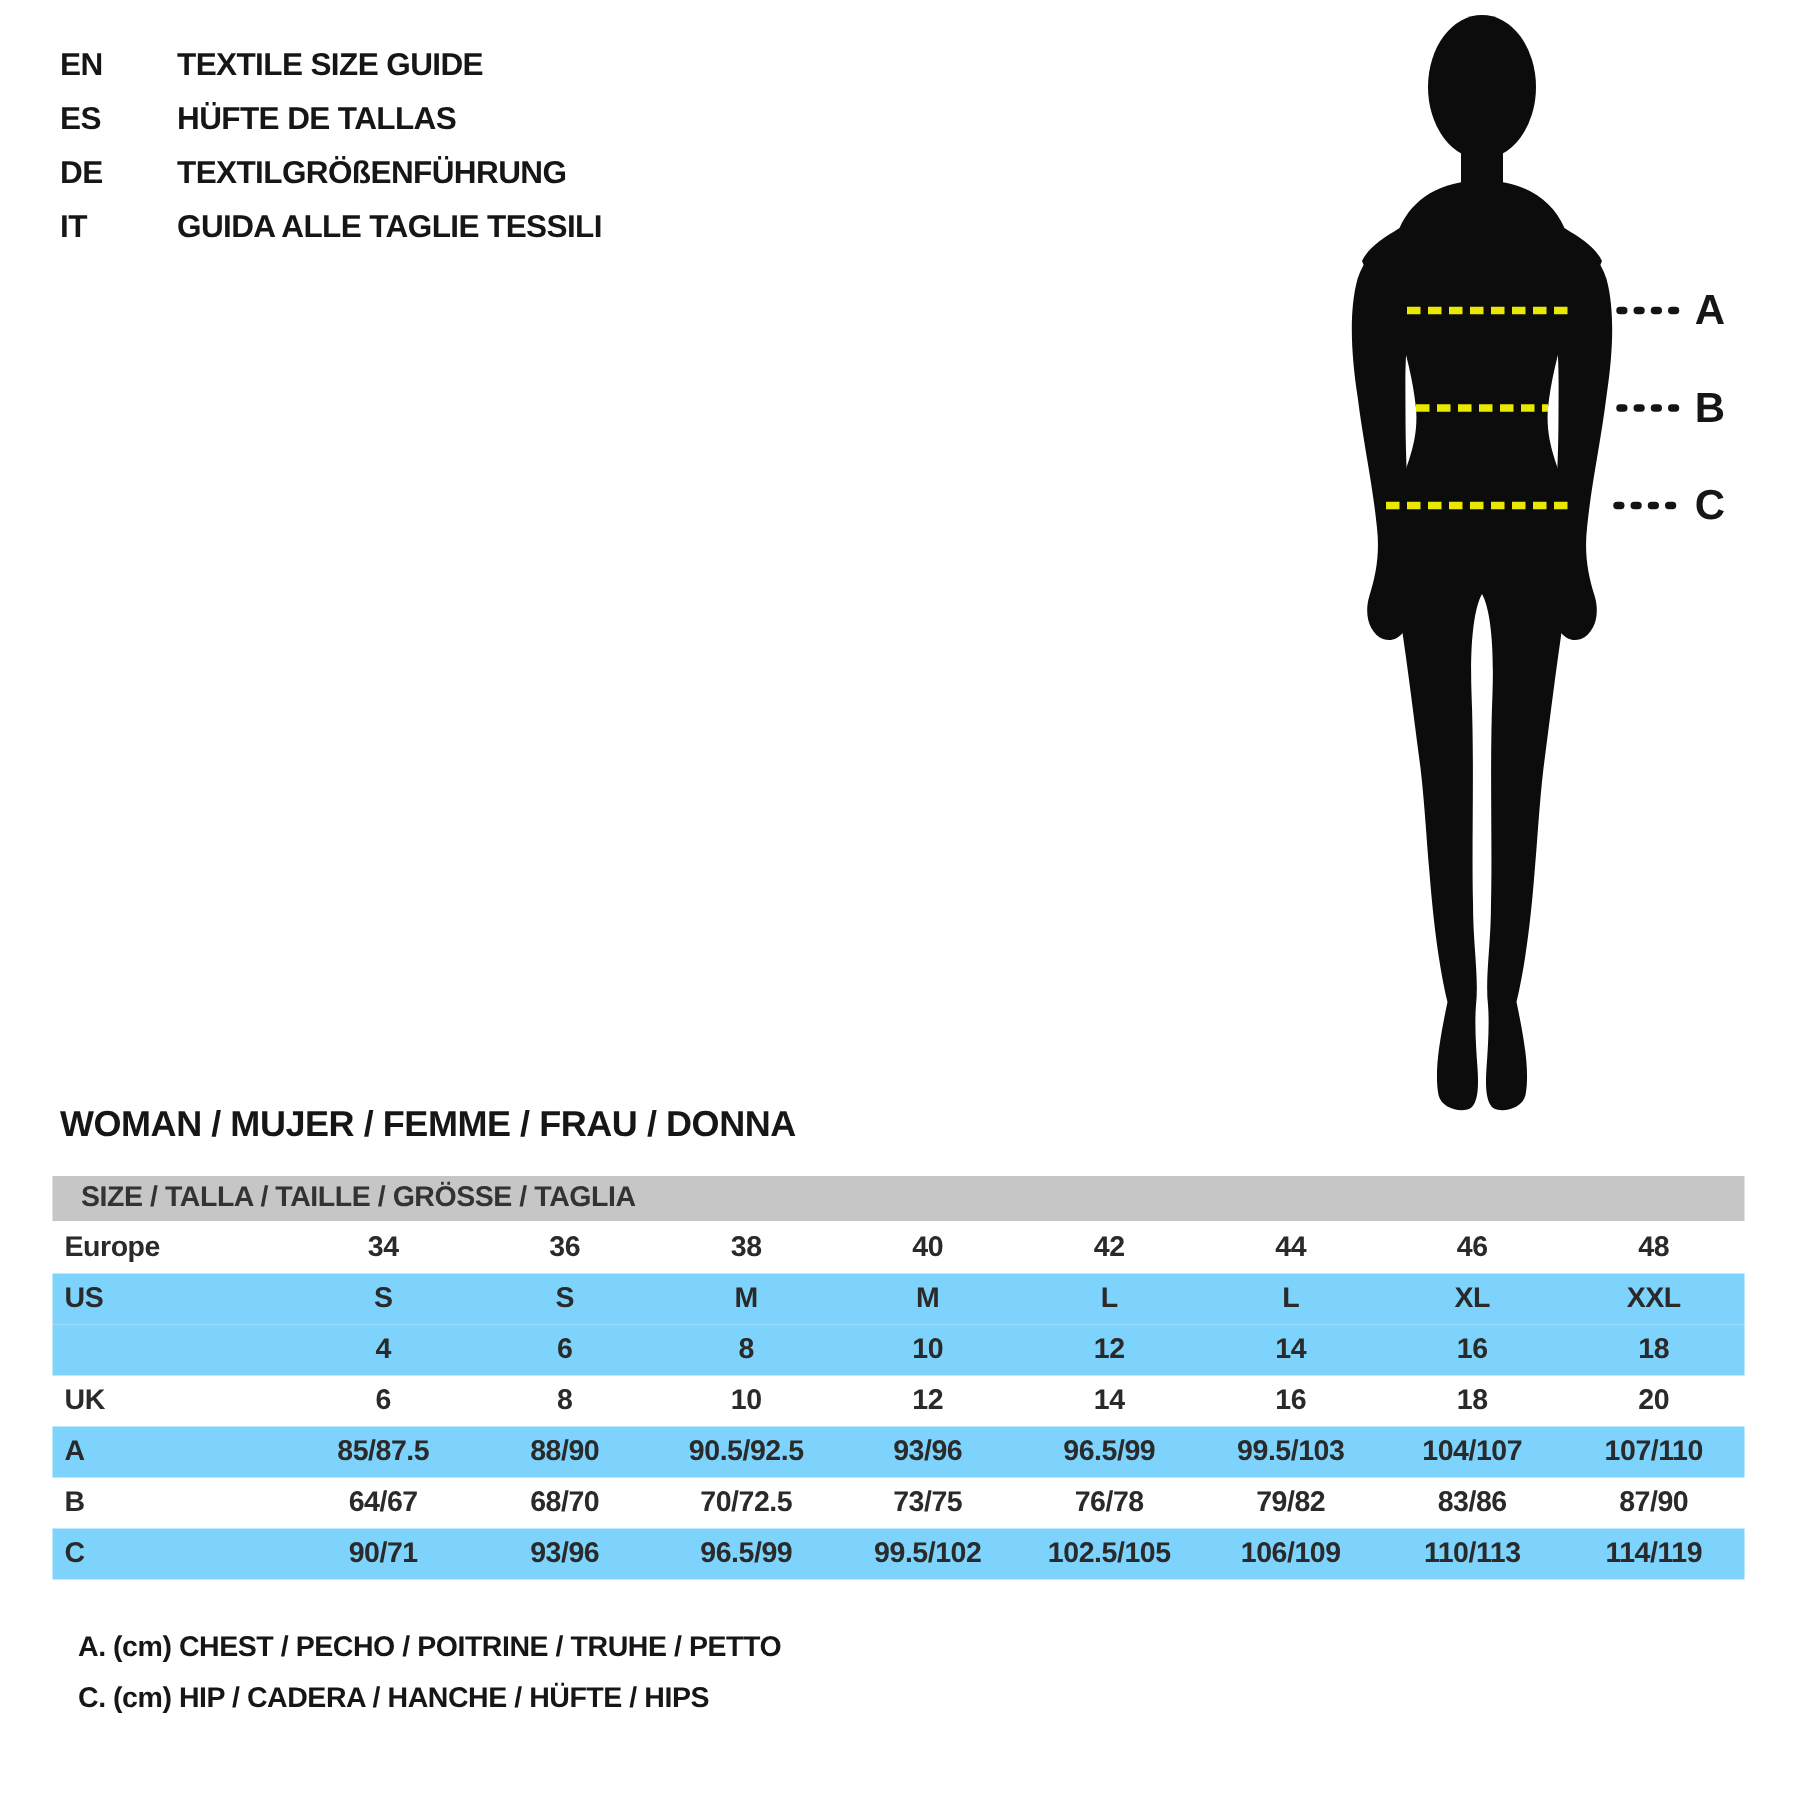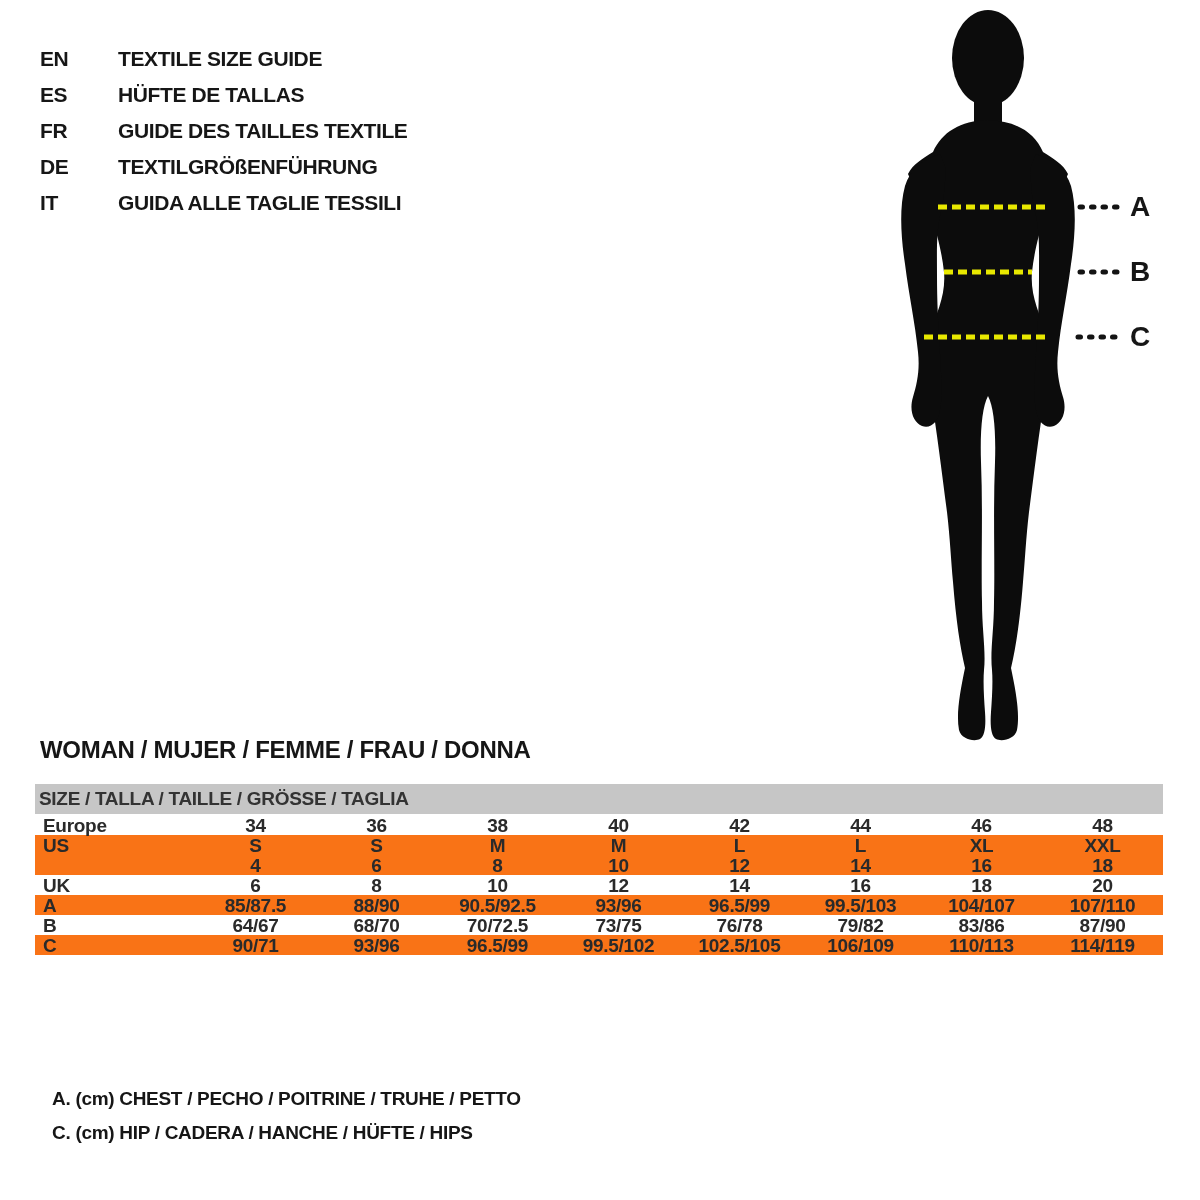--- a/index.html
+++ b/index.html
@@ -7,21 +7,21 @@
   body {
     width: 1200px; height: 1200px;
     position: relative;
     font-family: "Liberation Sans", "DejaVu Sans", sans-serif;
     color: #1c1c1c;
     overflow: hidden;
   }
 
   
   .lang-block {
-    position: absolute; left: 40px; top: 26px; margin-top: 15px;
+    position: absolute; left: 40px; top: 26px;
   }
   .lang-row {
     display: grid; grid-template-columns: 78px auto;
     line-height: 36px;
     font-size: 21px; font-weight: 700; letter-spacing: -0.4px;
     color: #161616;
     white-space: nowrap;
   }
 
   
@@ -39,32 +39,32 @@
     color: #161616; white-space: nowrap;
   }
 
   
   .size-table { position: absolute; left: 35px; top: 784px; width: 1128px; }
   .thead {
     height: 30px; line-height: 30px;
     background: #c6c6c6;
     font-size: 19px; font-weight: 700; letter-spacing: -0.3px;
     color: #333333;
-    padding-left: 4px;
+    padding-left: 19px;
     margin-bottom: 1px;
     white-space: nowrap;
   }
   .trow {
     display: grid;
     grid-template-columns: 160px repeat(8, 121px);
-    height: 20px; align-items: center;
+    height: 34px; align-items: center;
     font-size: 19px; font-weight: 700; letter-spacing: -0.3px;
     color: #2a2a2a;
   }
-  .trow.shade { background: #f97316; }
+  .trow.shade { background: #7dd3fc; }
   .tlabel { padding-left: 8px; text-align: left; }
   .tcell { text-align: center; }
 
   
   .legend { position: absolute; left: 52px; top: 1082px; }
   .legend-row {
     line-height: 34px;
     font-size: 19px; font-weight: 700; letter-spacing: -0.3px;
     color: #161616; white-space: nowrap;
   }
@@ -73,24 +73,20 @@
 <body>
 
 <div class="lang-block">
   <div class="lang-row">
     <span>EN</span>
     <span>TEXTILE SIZE GUIDE</span>
   </div>
   <div class="lang-row">
     <span>ES</span>
     <span>HÜFTE DE TALLAS</span>
-  </div>
-  <div class="lang-row">
-    <span>FR</span>
-    <span>GUIDE DES TAILLES TEXTILE</span>
   </div>
   <div class="lang-row">
     <span>DE</span>
     <span>TEXTILGRÖßENFÜHRUNG</span>
   </div>
   <div class="lang-row">
     <span>IT</span>
     <span>GUIDA ALLE TAGLIE TESSILI</span>
   </div>
 </div>

